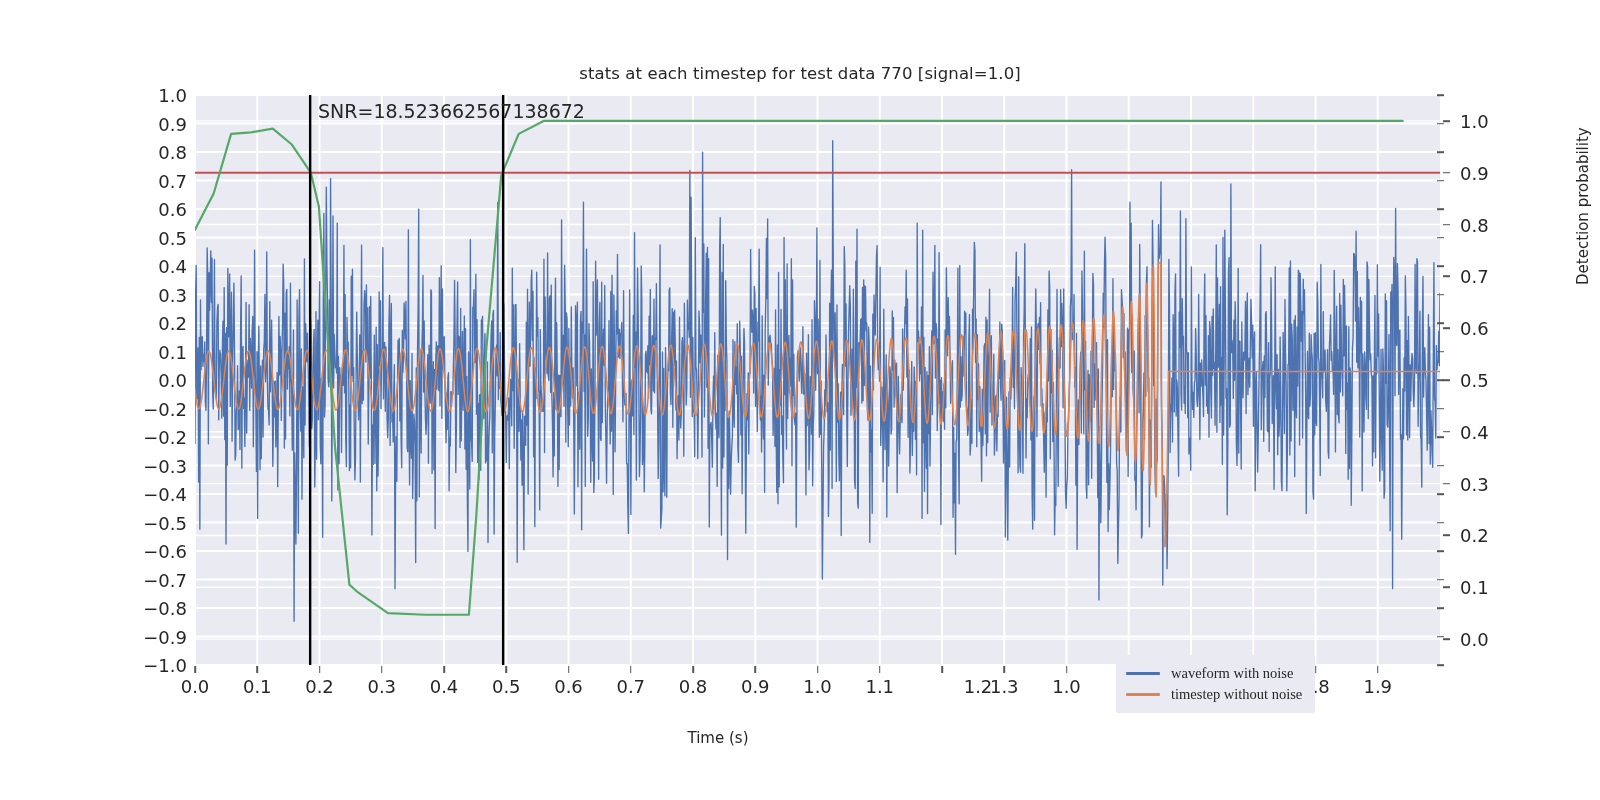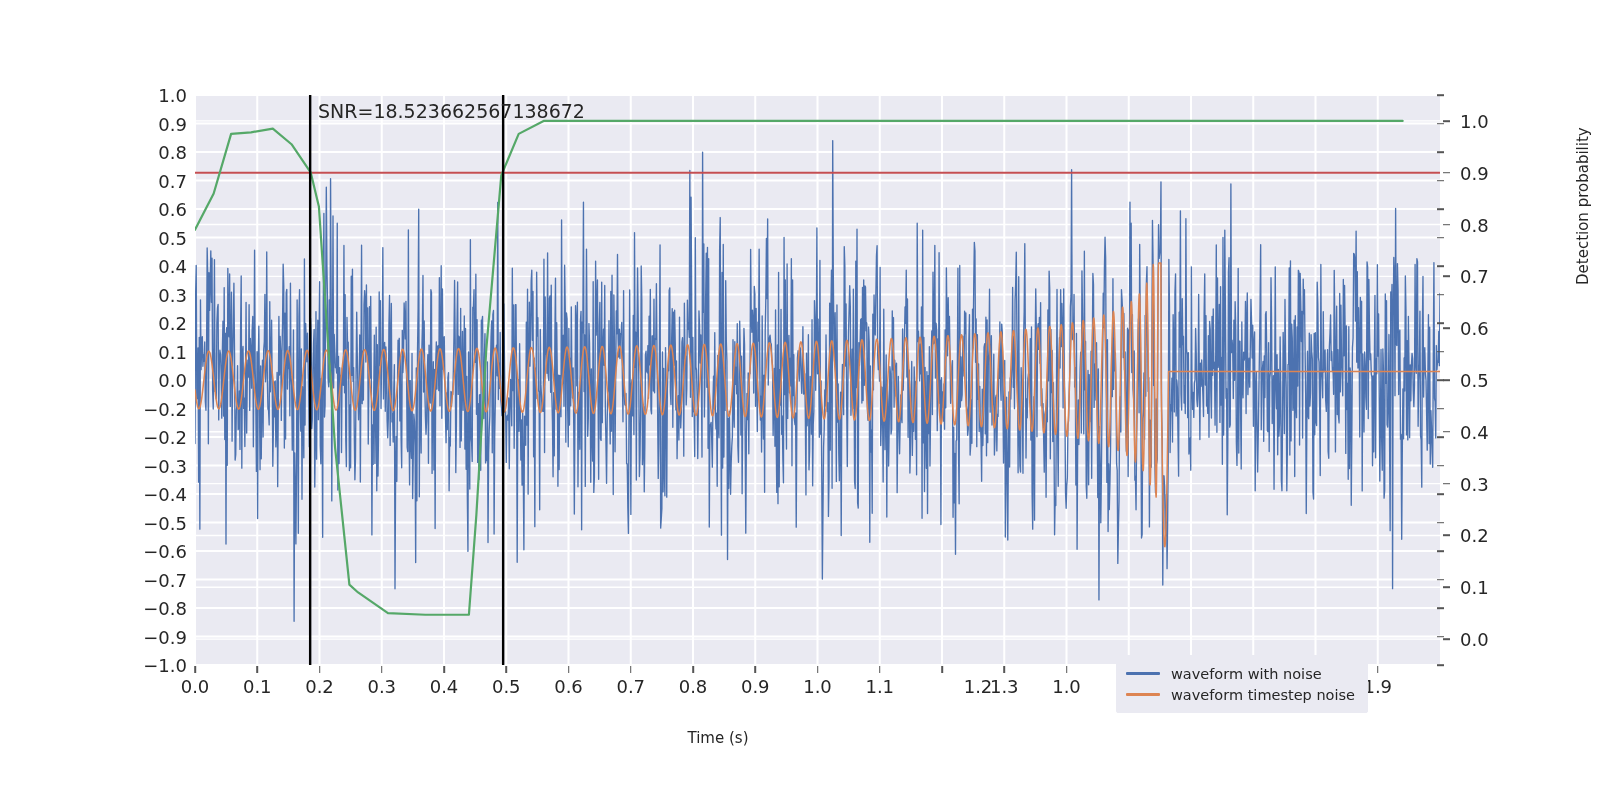--- a/index.html
+++ b/index.html
@@ -38,29 +38,30 @@
   #snr{
     position:absolute;left:318px;top:100px;font-size:19px;color:#262626;white-space:nowrap;
   }
 
   
   #legend{
     position:absolute;left:1116px;top:655px;
     background:#EAEAF2;border:1px solid #EAEAF2;border-radius:2px;
     padding:7px 12px 7px 9px;
   }
-  .lgrow{display:flex;align-items:center;height:21px;}
+  .lgrow{display:flex;align-items:center;height:21px;font-family:Liberation Serif, serif;}
   .lgline{width:34px;height:2.6px;margin-right:11px;flex:none;border-radius:1px;}
   .lgtxt{font-size:14.5px;color:#262626;white-space:nowrap;}
 </style>
 </head>
 <body>
 
 <div id="fig">
 
+  <div id="title">stats at each timestep for test data 770 [signal=1.0]</div>
 
   <div id="axes">
     <svg id="gridsvg" viewBox="0 0 1245 570" preserveAspectRatio="none">
         <line x1="0" y1="0" x2="0" y2="570" stroke="#ffffff" stroke-width="2"></line>
         <line x1="62.25" y1="0" x2="62.25" y2="570" stroke="#ffffff" stroke-width="2"></line>
         <line x1="124.5" y1="0" x2="124.5" y2="570" stroke="#ffffff" stroke-width="2"></line>
         <line x1="186.75" y1="0" x2="186.75" y2="570" stroke="#ffffff" stroke-width="2"></line>
         <line x1="249" y1="0" x2="249" y2="570" stroke="#ffffff" stroke-width="2"></line>
         <line x1="311.25" y1="0" x2="311.25" y2="570" stroke="#ffffff" stroke-width="2"></line>
         <line x1="373.5" y1="0" x2="373.5" y2="570" stroke="#ffffff" stroke-width="2"></line>
@@ -232,17 +233,17 @@
   <div id="ylabelR">Detection probability</div>
   <div id="xlabel">Time (s)</div>
 
   <div id="legend">
     <div class="lgrow">
       <span class="lgline" style="background: rgb(76, 114, 176);"></span>
       <span class="lgtxt">waveform with noise</span>
     </div>
     <div class="lgrow">
       <span class="lgline" style="background: rgb(221, 132, 82);"></span>
-      <span class="lgtxt">waveform timestep noise</span>
+      <span class="lgtxt">timestep without noise</span>
     </div>
   </div>
 
 </div>
 
 </body></html>

